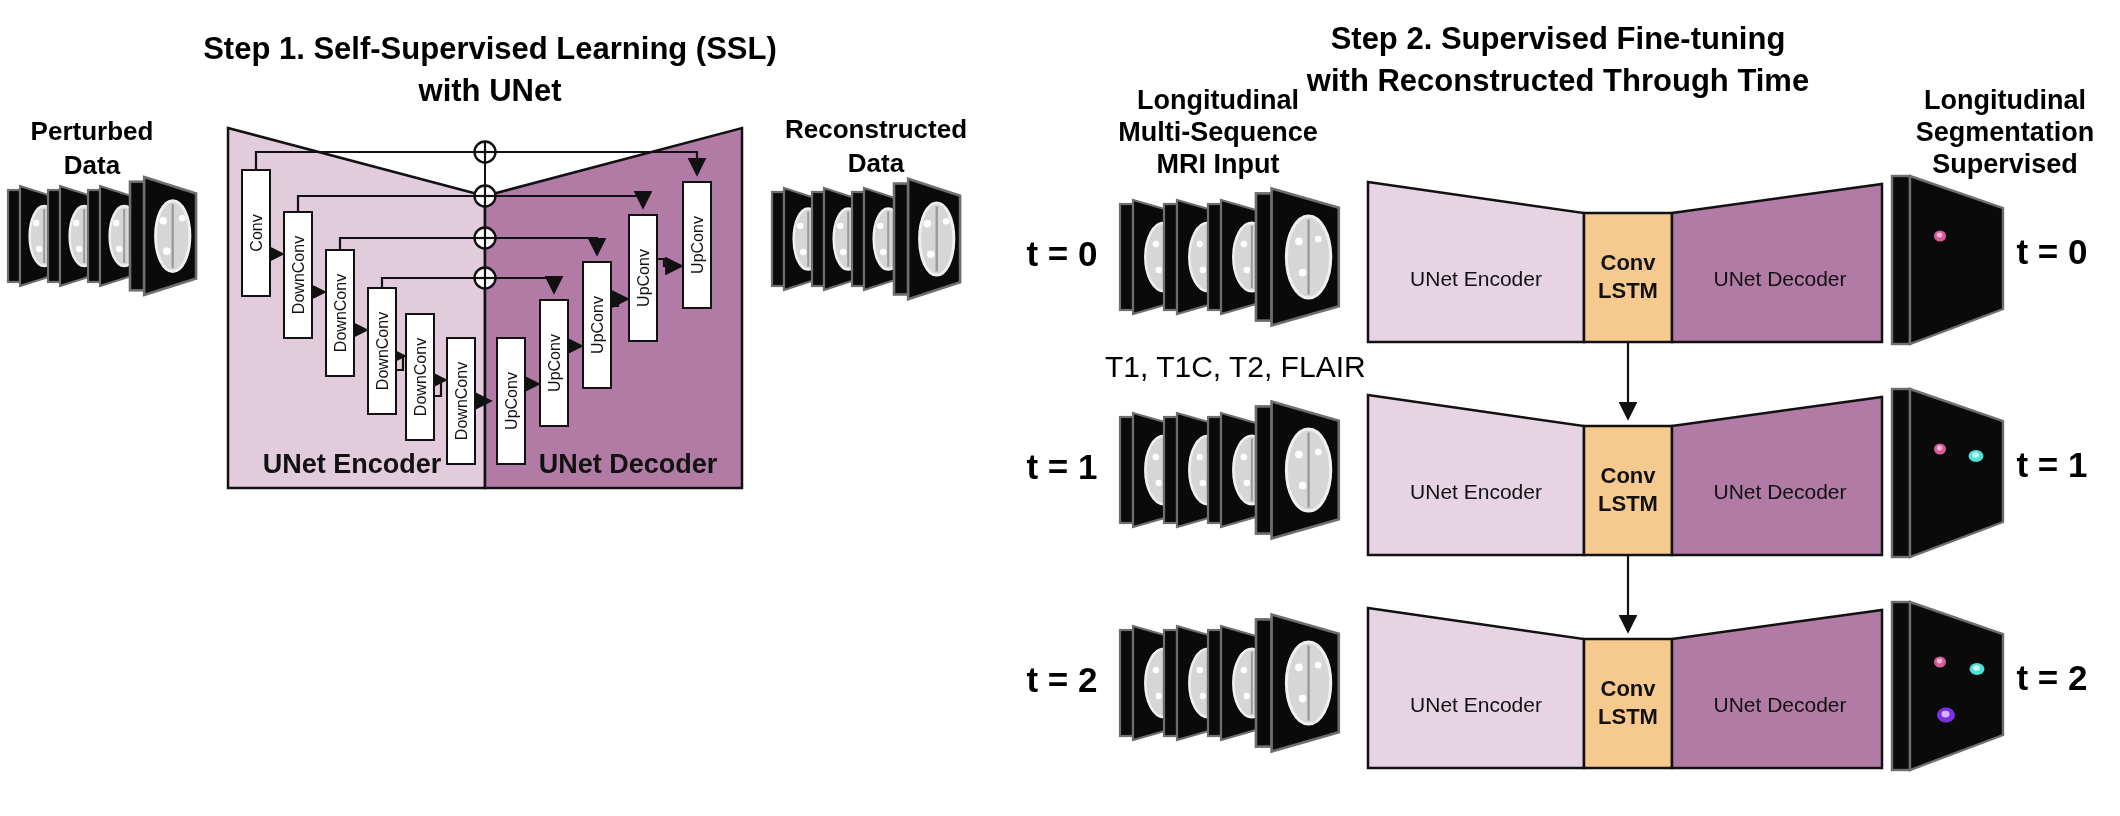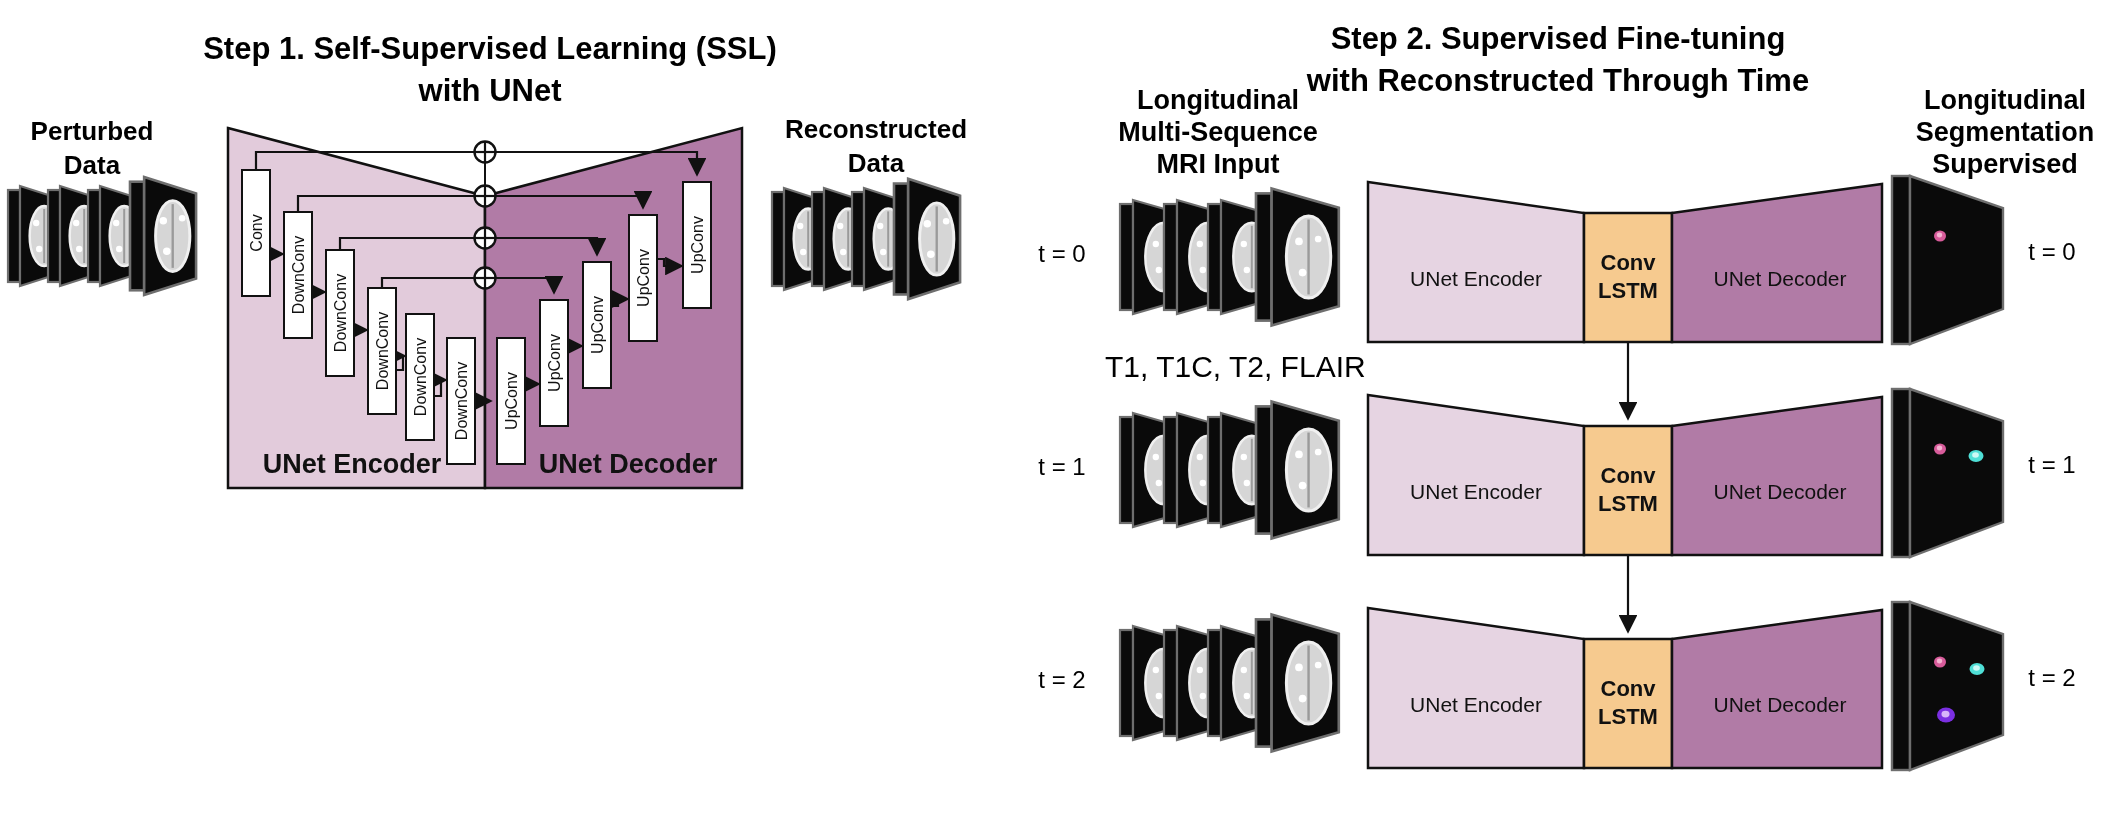--- a/index.html
+++ b/index.html
@@ -4,21 +4,21 @@
 <style>
   html,body{margin:0;padding:0;background:#ffffff;}
   .canvas{position:relative;width:2120px;height:816px;background:#ffffff;
           font-family:"Liberation Sans",sans-serif;color:#000;overflow:hidden;}
   .canvas svg{position:absolute;left:0;top:0;}
   .label{position:absolute;text-align:center;color:#000;white-space:nowrap;}
   .title1{font-size:31px;font-weight:bold;line-height:42px;}
   .title2{font-size:31px;font-weight:bold;line-height:42px;}
   .stackhdr{font-size:26px;font-weight:bold;line-height:34px;}
   .colhdr{font-size:27px;font-weight:bold;line-height:32px;}
-  .tlabel{font-size:24px;font-weight:normal;line-height:36px;}
+  .tlabel{font-size:35px;font-weight:bold;line-height:36px;}
   .caption{font-size:30px;font-weight:normal;}
   .region-label{font-weight:bold;font-size:27px;text-anchor:middle;dominant-baseline:central;fill:#111;}
 </style>
 </head>
 <body>
 
 <div class="canvas">
 
   <svg id="fig" width="2120" height="816" viewBox="0 0 2120 816">
     <defs>

